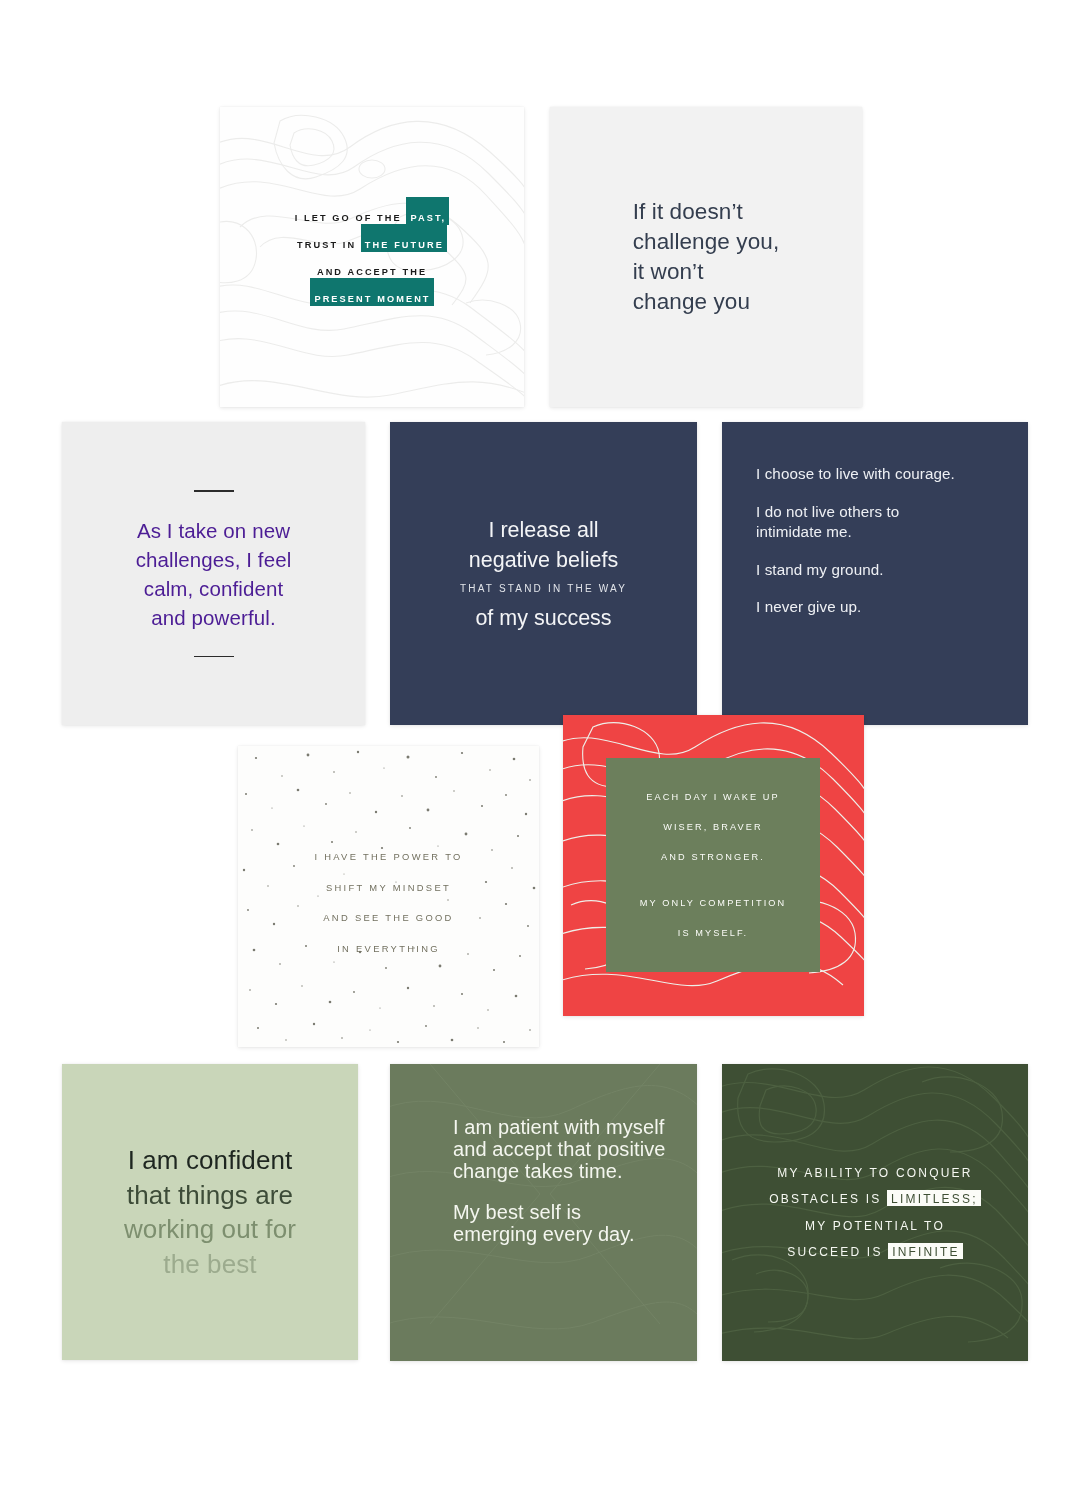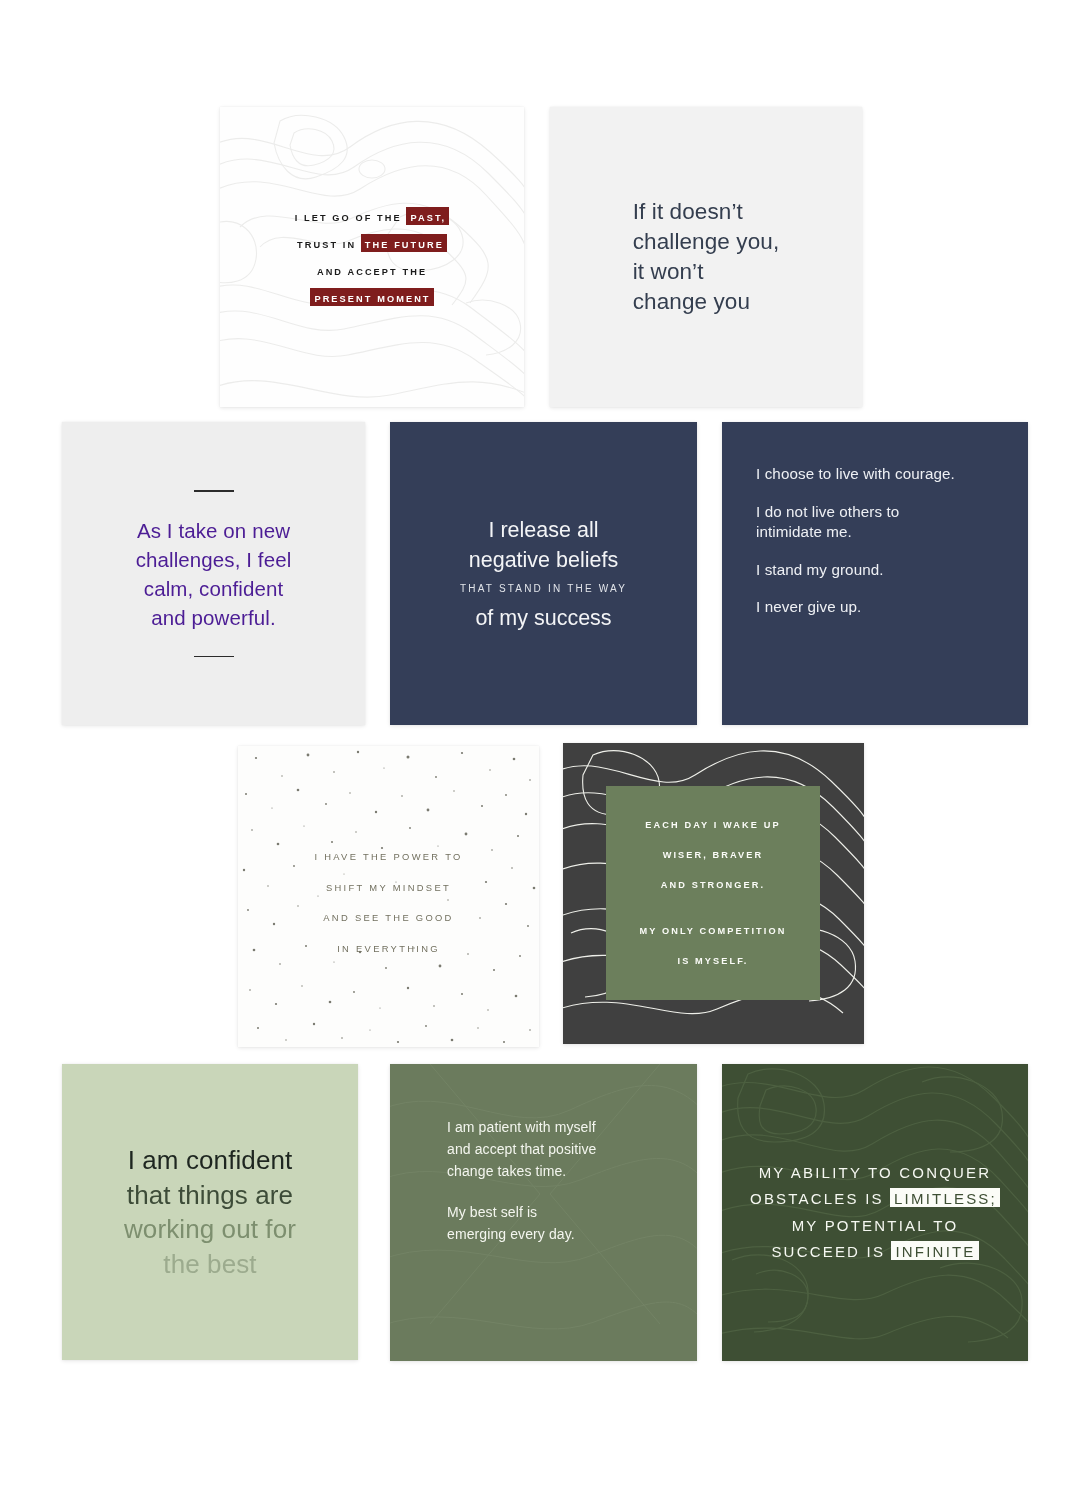--- a/index.html
+++ b/index.html
@@ -53,23 +53,23 @@
   }
   .hl-line {
     font-size: 9.2px;
     letter-spacing: 2.1px;
     line-height: 27px;
     color: #1a1a1a;
     font-weight: 600;
     white-space: nowrap;
   }
   .hl-line .mark {
-    background: #7f1d1d;
+    background: #0f766e;
     color: #ffffff;
-    padding: 6px 3px 2px 4px;
+    padding: 16px 3px 2px 4px;
   }
 
   
   #card-2 {
     left: 550px; top: 107px; width: 312px; height: 300px;
     background: #f2f2f2;
   }
   #card-2 .content {
     left: 0; right: 0; top: 0; bottom: 0;
     display: flex; align-items: center; justify-content: center;
@@ -159,23 +159,22 @@
   .speckle-line {
     font-size: 9.4px;
     letter-spacing: 2.3px;
     line-height: 30.5px;
     color: #72705f;
     white-space: nowrap;
   }
 
   
   #card-7 {
-    left: 563px; top: 743px; width: 301px; height: 301px;
-    background: #404040;
-    font-weight: bold;
+    left: 563px; top: 715px; width: 301px; height: 301px;
+    background: #ef4444;
   }
   #card-7 .inner-panel {
     position: absolute;
     left: 43px; top: 43px; width: 214px; height: 214px;
     background: #6c7f5c;
     z-index: 2;
   }
   #card-7 .content {
     left: 43px; top: 43px; width: 214px; height: 214px;
     display: flex; flex-direction: column;
@@ -214,40 +213,40 @@
 
   
   #card-9 {
     left: 390px; top: 1064px; width: 307px; height: 297px;
     background: #6b7b5d;
   }
   #card-9 .content {
     left: 50px; right: 22px; top: 52px;
   }
   .greenp {
-    font-size: 14px;
+    font-size: 20px;
     line-height: 22px;
     color: #f4f6ef;
-    margin: 0 0 19px 7px;
+    margin: 0 0 19px 13px;
     letter-spacing: 0.1px;
   }
   .greenp:last-child { margin-bottom: 0; }
 
   
   #card-10 {
     left: 722px; top: 1064px; width: 306px; height: 297px;
     background: #3e4f34;
   }
   #card-10 .content {
     left: 0; right: 0; top: 0; bottom: 0;
     display: flex; flex-direction: column;
     align-items: center; justify-content: center;
   }
   .dg-line {
-    font-size: 15px;
+    font-size: 12px;
     letter-spacing: 2.2px;
     line-height: 26.5px;
     color: #f6f8f2;
     white-space: nowrap;
     text-align: right;
   }
   .dg-line .mark {
     background: #fbfcf7;
     color: #3e4f34;
     padding: 2px 3px 0 4px;

